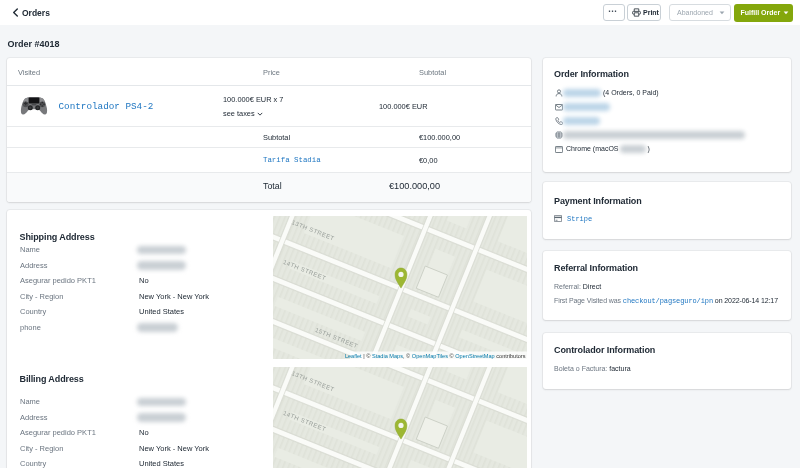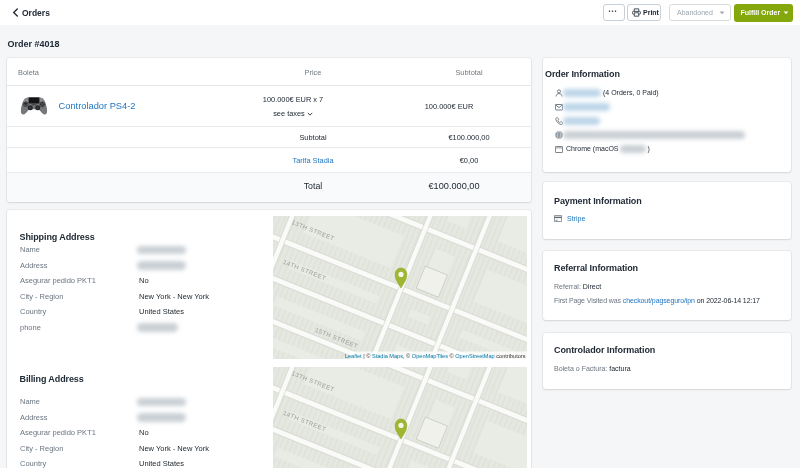--- a/index.html
+++ b/index.html
@@ -1,27 +1,27 @@
 <!DOCTYPE html>
 <html><head>
 <meta charset="utf-8">
 <style>
 * { margin:0; padding:0; box-sizing:border-box; }
 html,body { width:800px; height:468px; overflow:hidden; background:#f4f6f8;
   font-family:"Liberation Sans", sans-serif; }
 .abs { position:absolute; }
 .card { position:absolute; background:#fff; border-radius:3px;
   box-shadow:0 0 0 1px rgba(63,63,68,.06), 0 1px 2px rgba(63,63,68,.12); }
-.link { color:#2077c2; }
+.link { color:#2077c2;font-family:Liberation Mono, monospace; }
 .dark { color:#212b36; }
 .blob { position:absolute; border-radius:5px; filter:blur(2.1px); }
 .blob.blue { background:#bcd5e8; }
 .blob.gry { background:#c9cfd4; }
 .ttl { position:absolute; font-size:9px; font-weight:700; color:#212b36; letter-spacing:-.1px; }
-.r { text-align:center; }
+.r { text-align:left; }
 .b7 { font-size:7px; }
 </style>
 </head>
 <body>
 
 <div class="abs" style="left:0;top:0;width:800px;height:25px;background:#fff;"></div>
 <svg class="abs" style="left:12px;top:8px" width="7" height="9" viewBox="0 0 7 9">
     <path d="M5.3 1 L1.7 4.5 L5.3 8" fill="none" stroke="#212b36" stroke-width="1.4" stroke-linecap="round" stroke-linejoin="round"></path>
   </svg>
 <div class="abs dark" style="left:22px;top:7.8px;font-size:8.5px;font-weight:700;">Orders</div>
@@ -40,21 +40,21 @@
   </svg>
 <div class="abs" style="left:733.5px;top:4px;width:59px;height:17.5px;background:#84a70c;border-radius:3px;"></div>
 <div class="abs" style="left:740.5px;top:8.9px;font-size:7px;font-weight:700;color:#fff;">Fulfill Order</div>
 <svg class="abs" style="left:783px;top:10.8px" width="6" height="4" viewBox="0 0 7 5">
     <path d="M0.5 0.5 L3.5 4 L6.5 0.5 Z" fill="#fff"></path>
   </svg>
 
 <div class="abs dark" style="left:7.5px;top:39px;font-size:9px;font-weight:700;">Order #4018</div>
 
 <div class="card" style="left:7px;top:58px;width:523.5px;height:143.5px;">
-  <div class="abs" style="left:11px;top:10.2px;font-size:7.4px;color:#6d7780;">Boleta</div>
+  <div class="abs" style="left:11px;top:10.2px;font-size:7.4px;color:#6d7780;">Visited</div>
   <div class="abs r" style="left:256px;top:10.2px;width:100px;font-size:7.4px;color:#6d7780;">Price</div>
   <div class="abs r" style="left:412px;top:10.2px;width:100px;font-size:7.4px;color:#6d7780;">Subtotal</div>
   <div class="abs" style="left:0;top:26.5px;width:523.5px;border-top:1px solid #e4e7ea;"></div>
 
   <svg class="abs" style="left:11.5px;top:37px" width="30" height="22" viewBox="0 0 30 22">
     <path d="M6.6 3.2 C8.4 2.4 11.2 2 15 2 C18.8 2 21.6 2.4 23.4 3.2 C25.4 4.1 27.2 9.2 27.9 13.2 C28.5 16.8 27.9 19.2 26.2 19.5 C24.3 19.8 22.5 17.6 21.3 16 C20.3 14.7 19.6 14.2 15 14.2 C10.4 14.2 9.7 14.7 8.7 16 C7.5 17.6 5.7 19.8 3.8 19.5 C2.1 19.2 1.5 16.8 2.1 13.2 C2.8 9.2 4.6 4.1 6.6 3.2 Z" fill="#77787b"></path>
     <path d="M6.6 3.2 C8.4 2.4 11.2 2 15 2 C18.8 2 21.6 2.4 23.4 3.2 C24.3 3.65 25.2 5 26 7 L4 7 C4.8 5 5.7 3.65 6.6 3.2 Z" fill="#8c8d90"></path>
     <rect x="9.6" y="2.6" width="10.8" height="5.8" rx="1" fill="#141416"></rect>
     <circle cx="6.7" cy="9.3" r="2.9" fill="#4e4f52"></circle>
     <path d="M5 8.5 h3.4 M6.7 6.8 v3.4" stroke="#2c2d2f" stroke-width="1.1" fill="none"></path>
@@ -368,21 +368,21 @@
         <text x="-119" y="21" font-size="6" fill="#9ba19c" font-family="Liberation Sans" letter-spacing="0.5">14TH STREET</text>
         <text x="-64" y="72" font-size="6" fill="#9ba19c" font-family="Liberation Sans" letter-spacing="0.5">15TH STREET</text>
       </g>
       <g>
         <path d="M128 72.1 C123.5 64.5 122.1 63 122.1 58.2 C122.1 54.7 124.7 52 128 52 C131.3 52 133.9 54.7 133.9 58.2 C133.9 63 132.5 64.5 128 72.1 Z" fill="#9db733" stroke="#8ba42c" stroke-width="0.5"></path>
         <circle cx="128" cy="58.4" r="2.6" fill="#f4f6ef"></circle>
       </g>
     </svg></div>
 
 <div class="card" style="left:543px;top:58px;width:247.5px;height:114px;">
-  <div class="ttl" style="left:2px;top:11.1px;">Order Information</div>
+  <div class="ttl" style="left:11px;top:11.1px;">Order Information</div>
 </div>
 <div class="card" style="left:543px;top:182px;width:247.5px;height:57px;">
   <div class="ttl" style="left:11px;top:13.5px;">Payment Information</div>
   <svg class="abs" style="left:11px;top:33px" width="8" height="7" viewBox="0 0 16 14">
       <rect x="0.7" y="0.7" width="14.6" height="12.6" rx="1.5" fill="none" stroke="#5f6a73" stroke-width="1.6"></rect>
       <rect x="0.7" y="3.4" width="14.6" height="2.8" fill="#5f6a73"></rect>
       <path d="M3 10.5 h4" stroke="#5f6a73" stroke-width="1.6"></path>
     </svg>
   <div class="abs link b7" style="left:24px;top:33.4px;">Stripe</div>
 </div>

